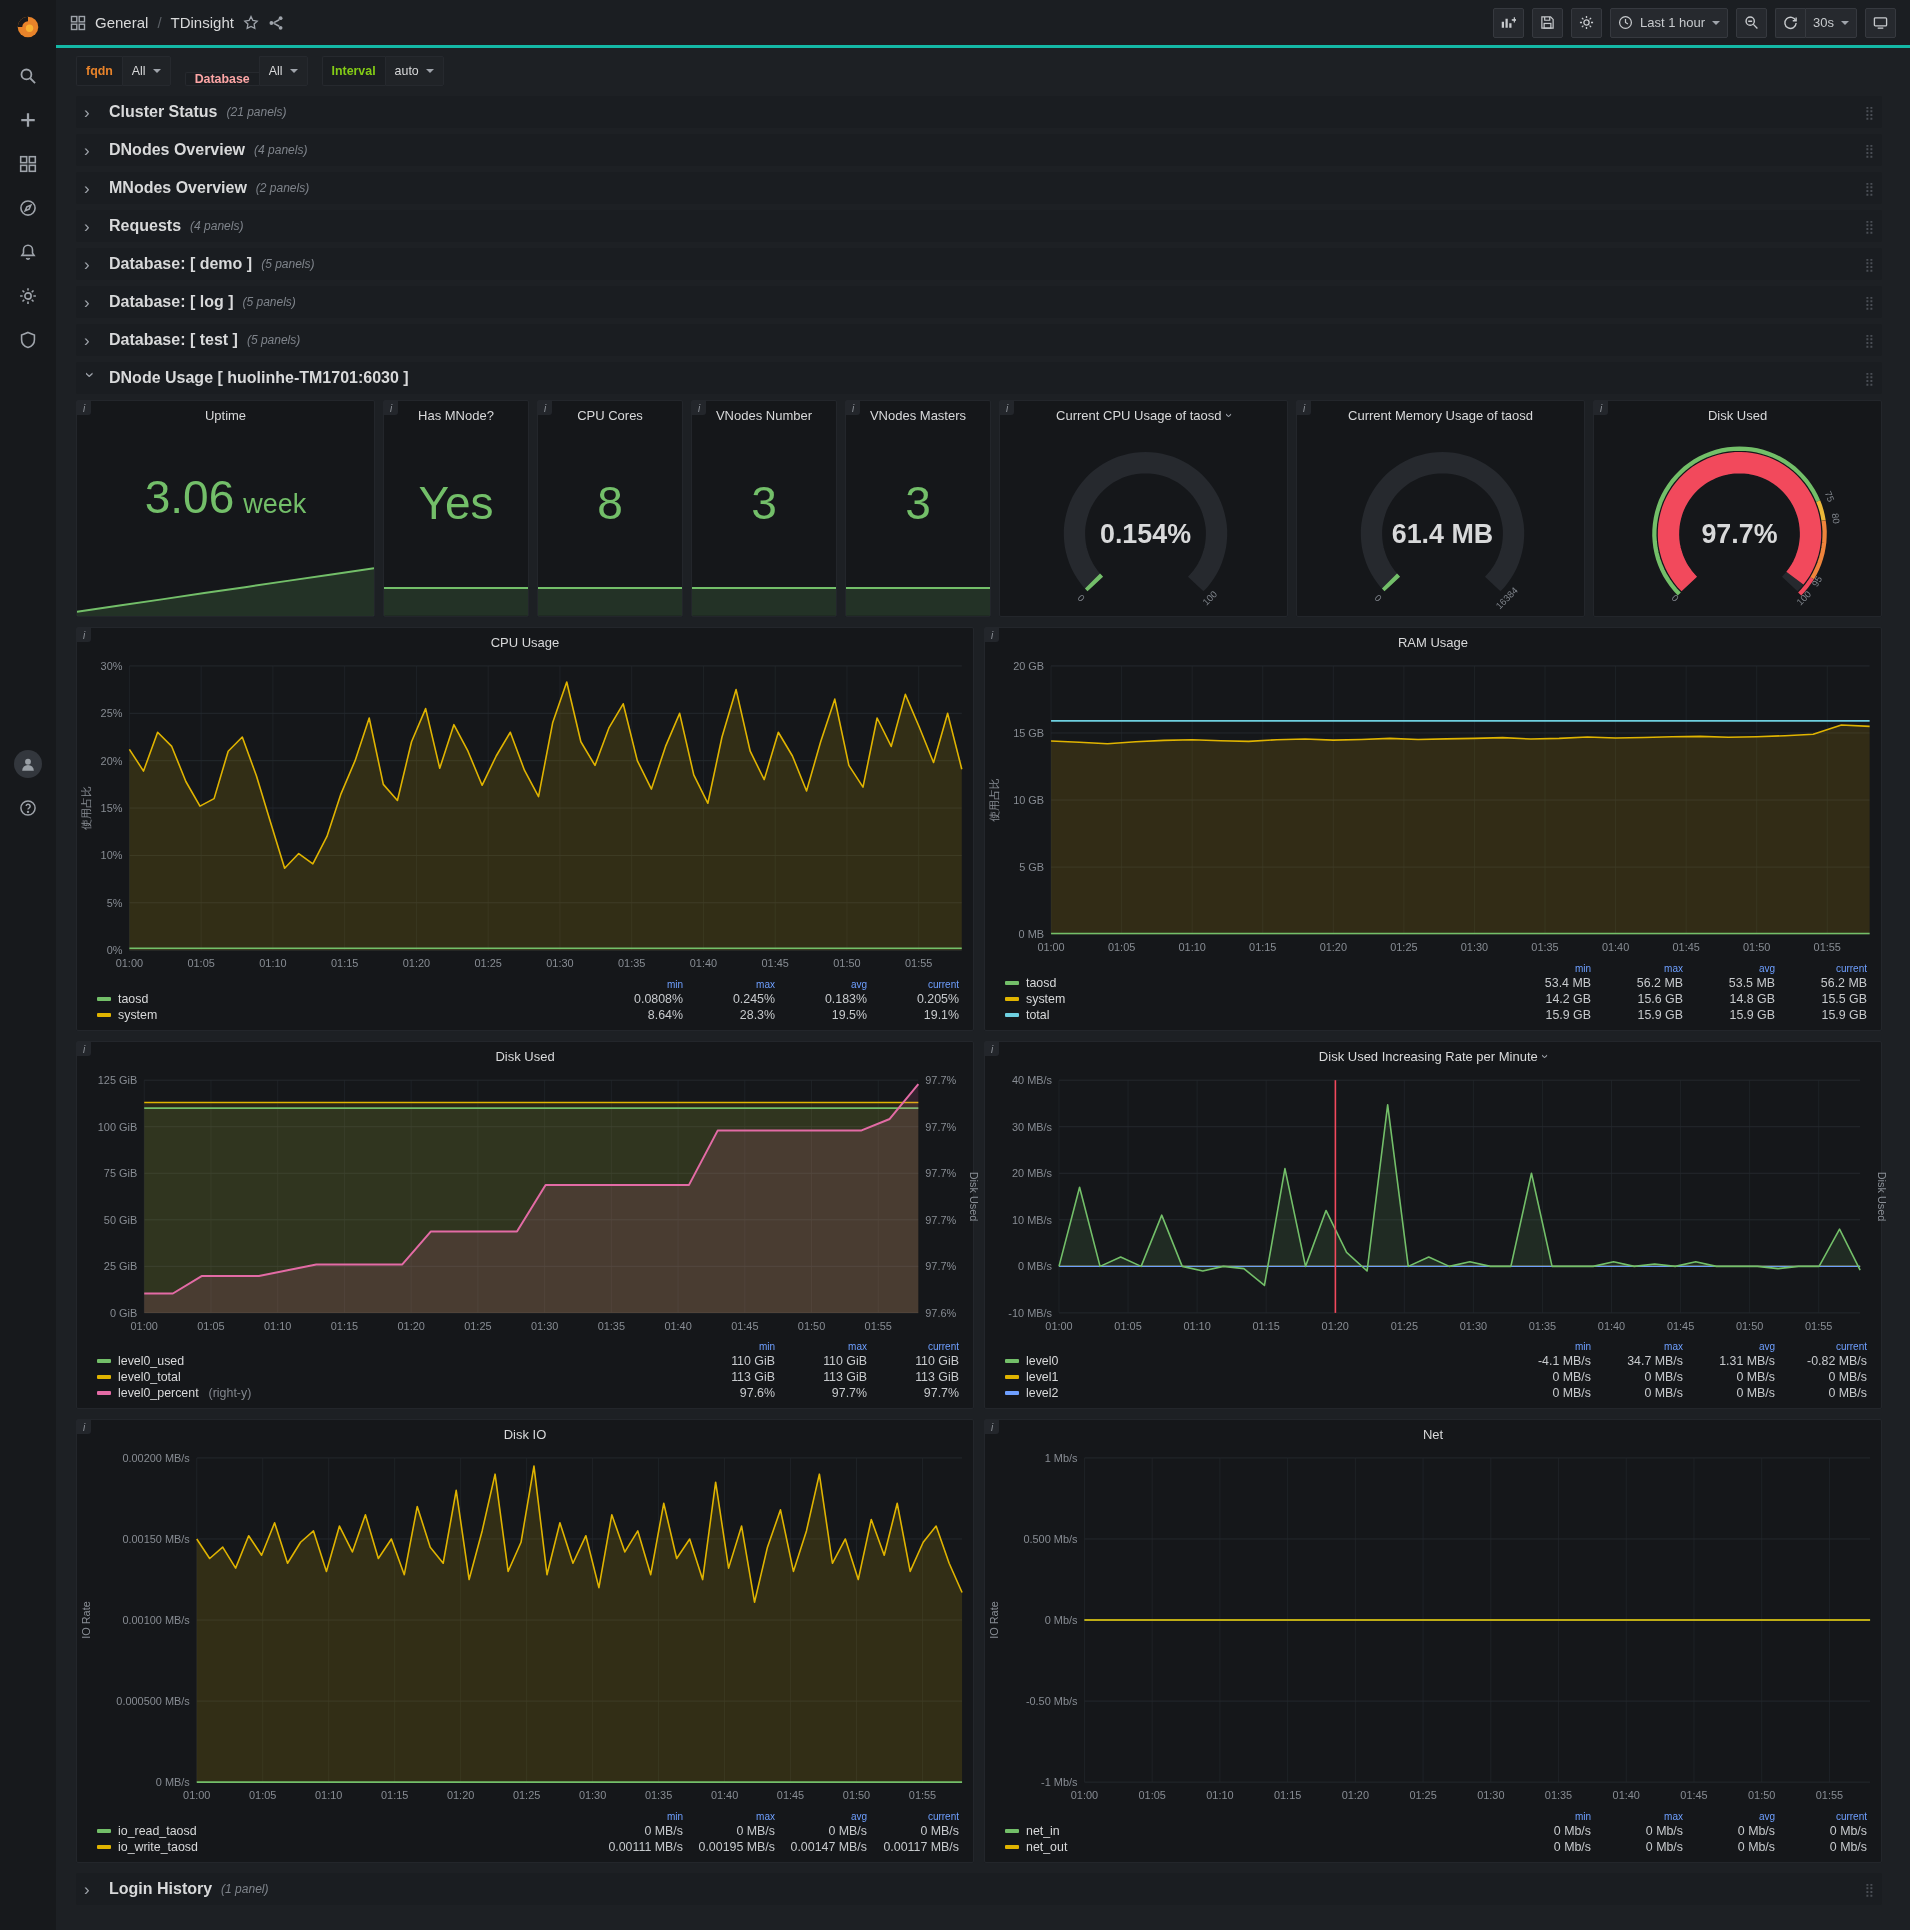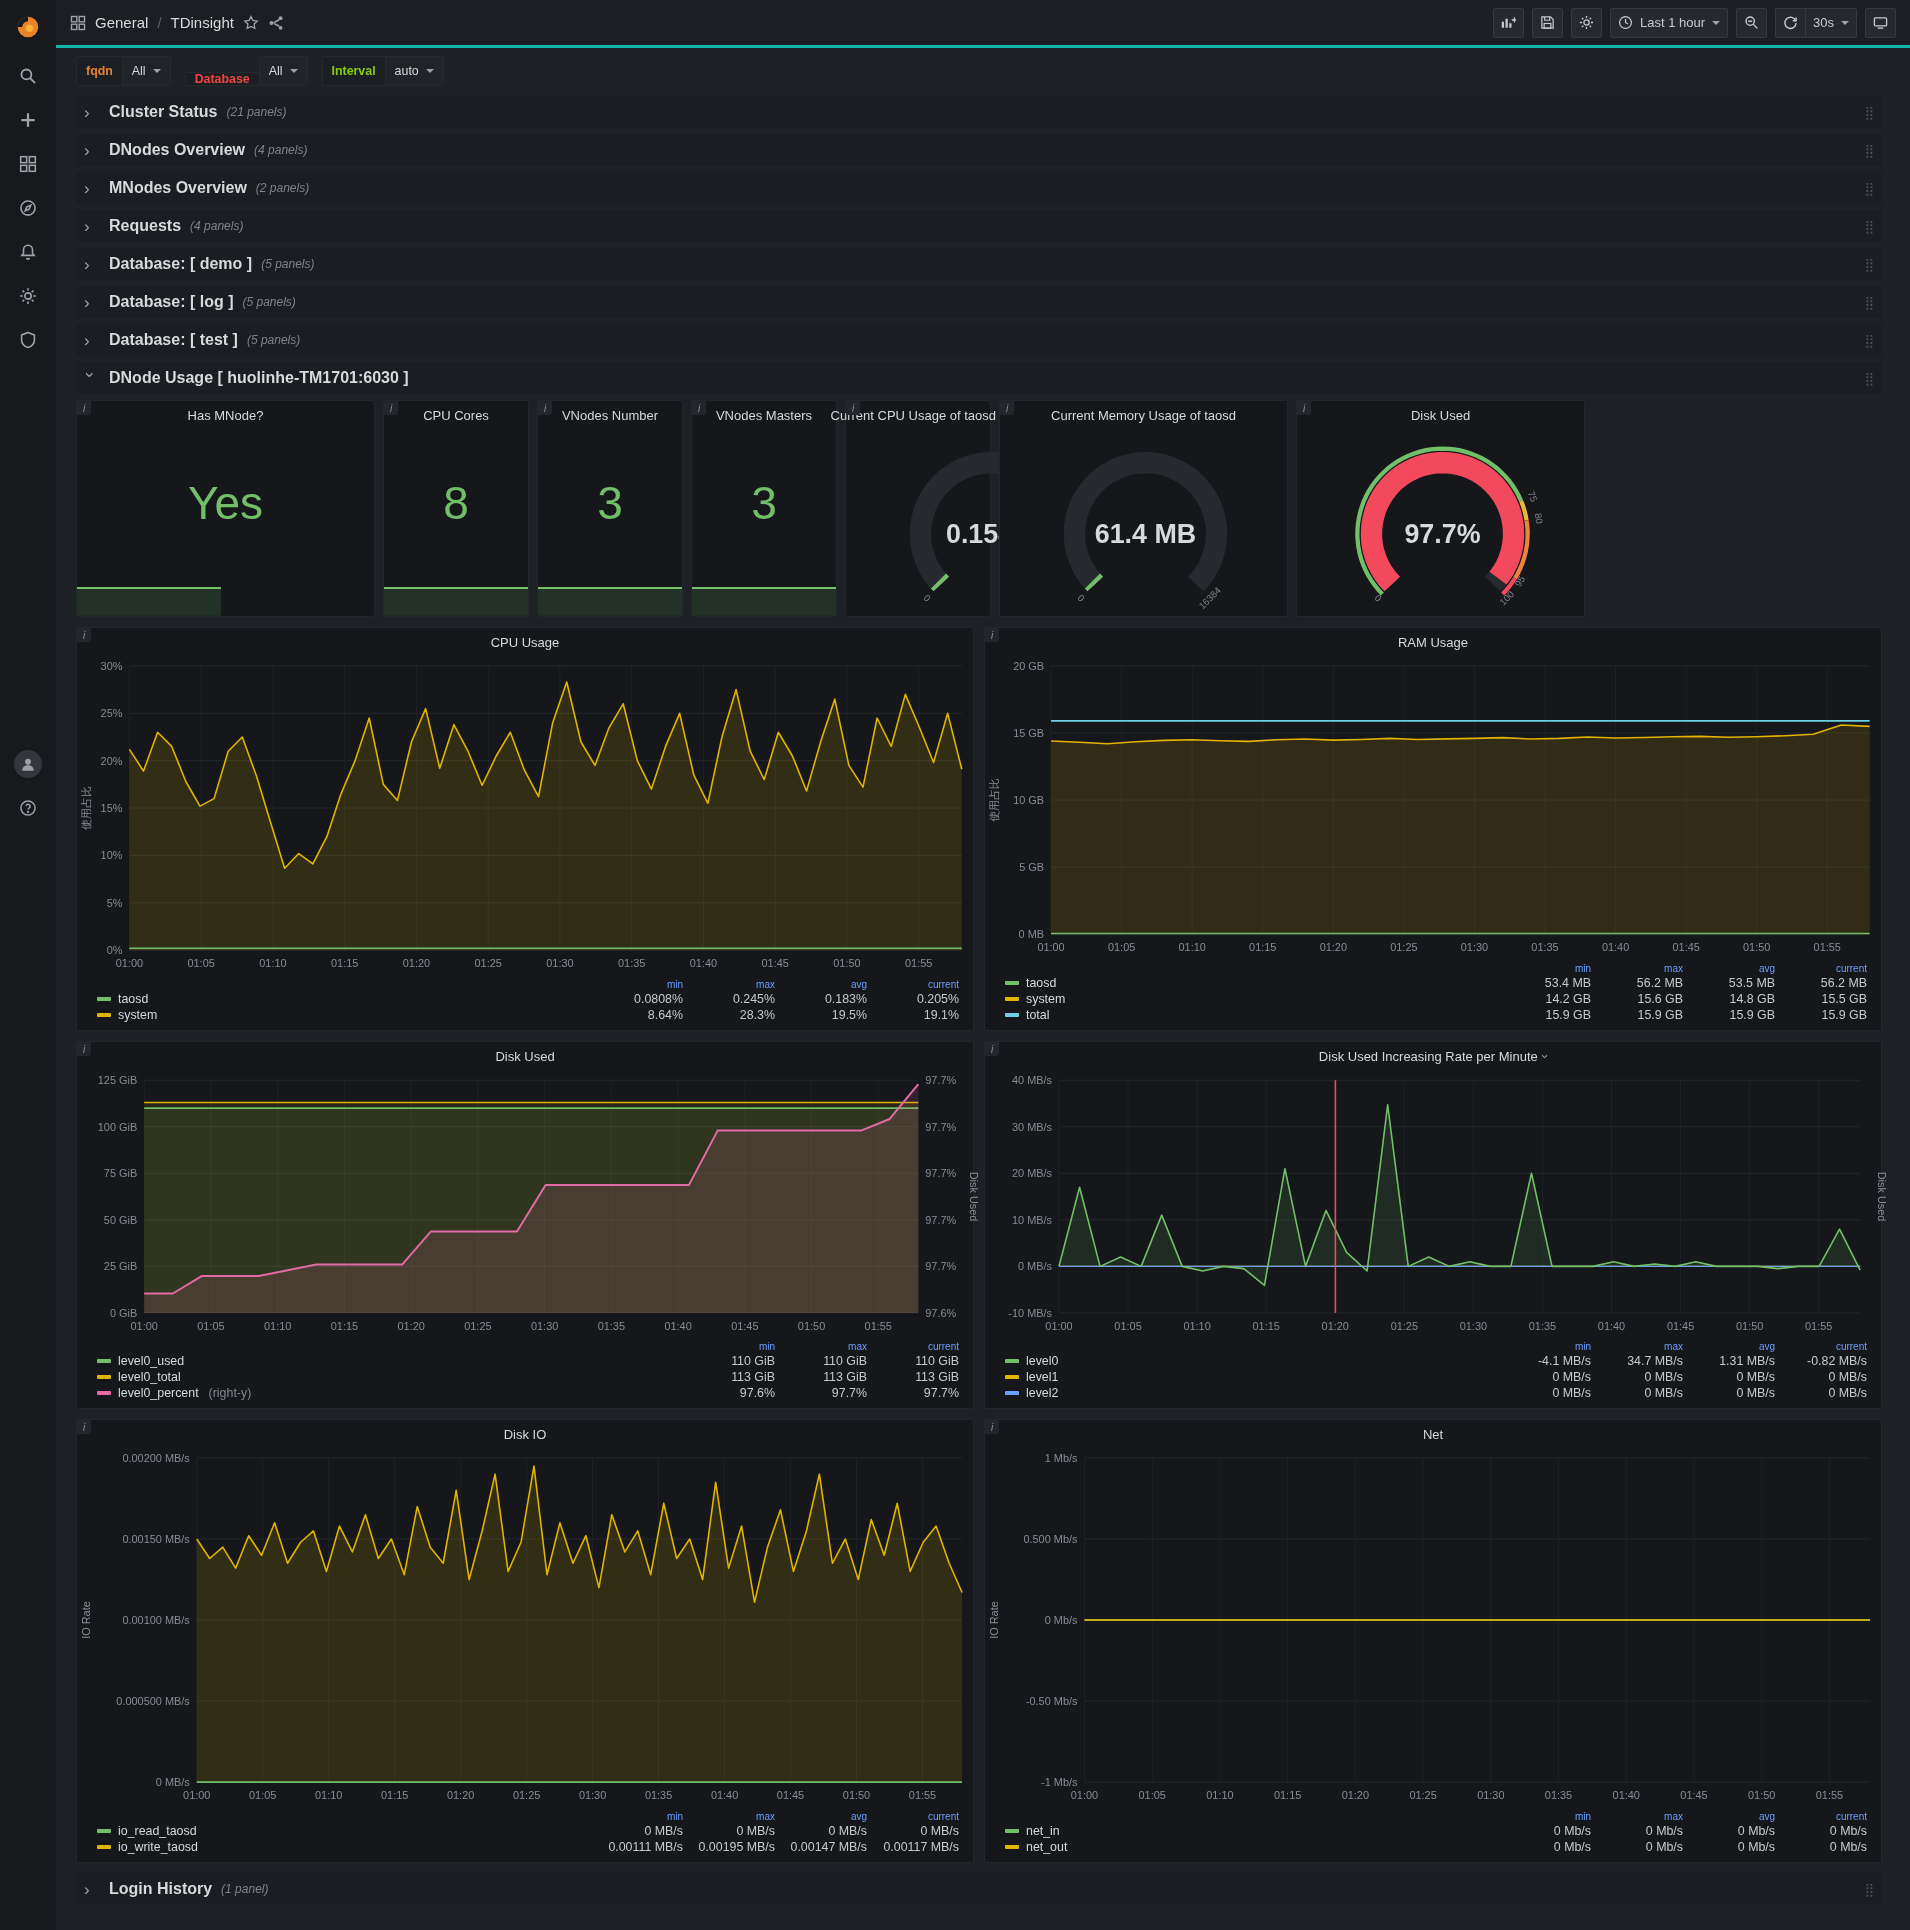--- a/index.html
+++ b/index.html
@@ -253,21 +253,21 @@
 
       <div class="vars">
         <div class="var">
           <span class="var-label" style="color: rgb(232, 131, 42);">fqdn</span>
           <span class="var-value">
               <span>All</span>
               <span class="caret"></span>
             </span>
         </div>
         <div class="var">
-          <span class="var-label" style="color: #ef4444; margin-top: 16px;">Database</span>
+          <span class="var-label" style="color: #fca5a5; margin-top: 16px;">Database</span>
           <span class="var-value">
               <span>All</span>
               <span class="caret"></span>
             </span>
         </div>
         <div class="var">
           <span class="var-label" style="color: #84cc16;">Interval</span>
           <span class="var-value">
               <span>auto</span>
               <span class="caret"></span>
@@ -318,20 +318,36 @@
         <span class="row-handle"></span>
       </div>
 
       <div class="row-head">
         <span class="chev open"></span>
         <span class="row-title">DNode Usage [ huolinhe-TM1701:6030 ]</span>
         <span class="row-handle"></span>
       </div>
 
       <div class="stat-row">
+        <section class="panel">
+          <span class="info-corner"></span>
+          <div class="panel-header">
+              <span class="panel-title">Uptime</span>
+            </div>
+          <div class="value-outer">
+              <div class="value-inner">
+            <span class="stat-value">3.06</span>
+            <span class="stat-unit">week</span>
+          </div>
+            </div>
+          <div class="spark" style="height: 52px;"><svg width="297" height="52" viewBox="0 0 298 52">
+                <path d="M0.0,47.8L42.6,41.6L85.1,35.4L127.7,29.1L170.3,22.9L212.9,16.6L255.4,10.4L298.0,4.2L298,52L0,52Z" fill="rgba(115,191,105,0.16)" stroke="none"></path>
+                <path d="M0.0,47.8L42.6,41.6L85.1,35.4L127.7,29.1L170.3,22.9L212.9,16.6L255.4,10.4L298.0,4.2" stroke="#73bf69" stroke-width="2" fill="none"></path>
+              </svg></div>
+        </section>
 
         <section class="panel">
           <span class="info-corner"></span>
           <div class="panel-header">
               <span class="panel-title">Has MNode?</span>
             </div>
           <div class="value-outer">
               <div class="value-inner">
             <span class="stat-value">Yes</span>
           </div>

